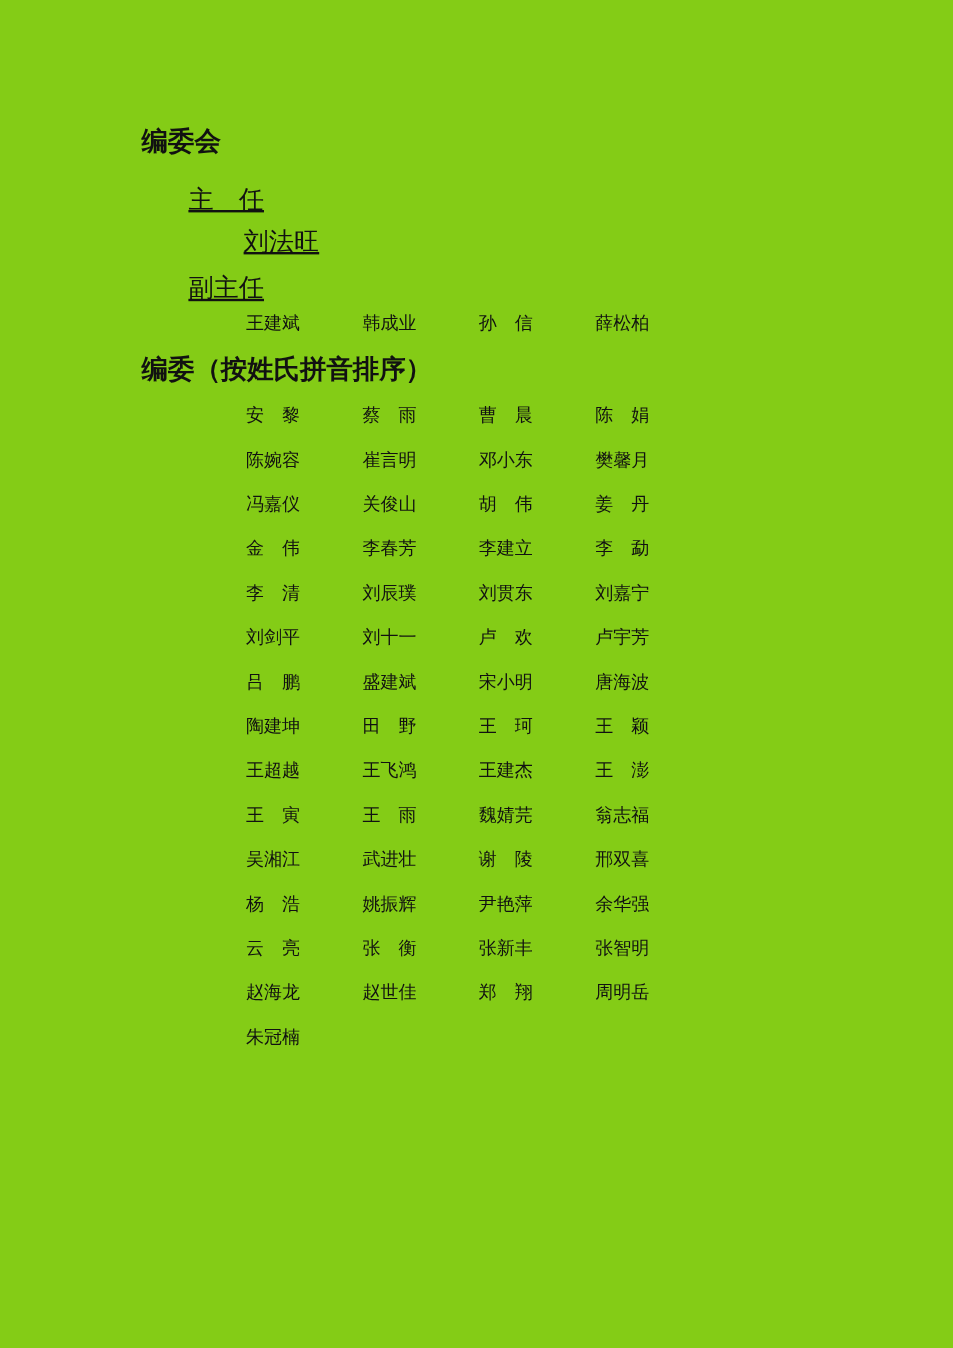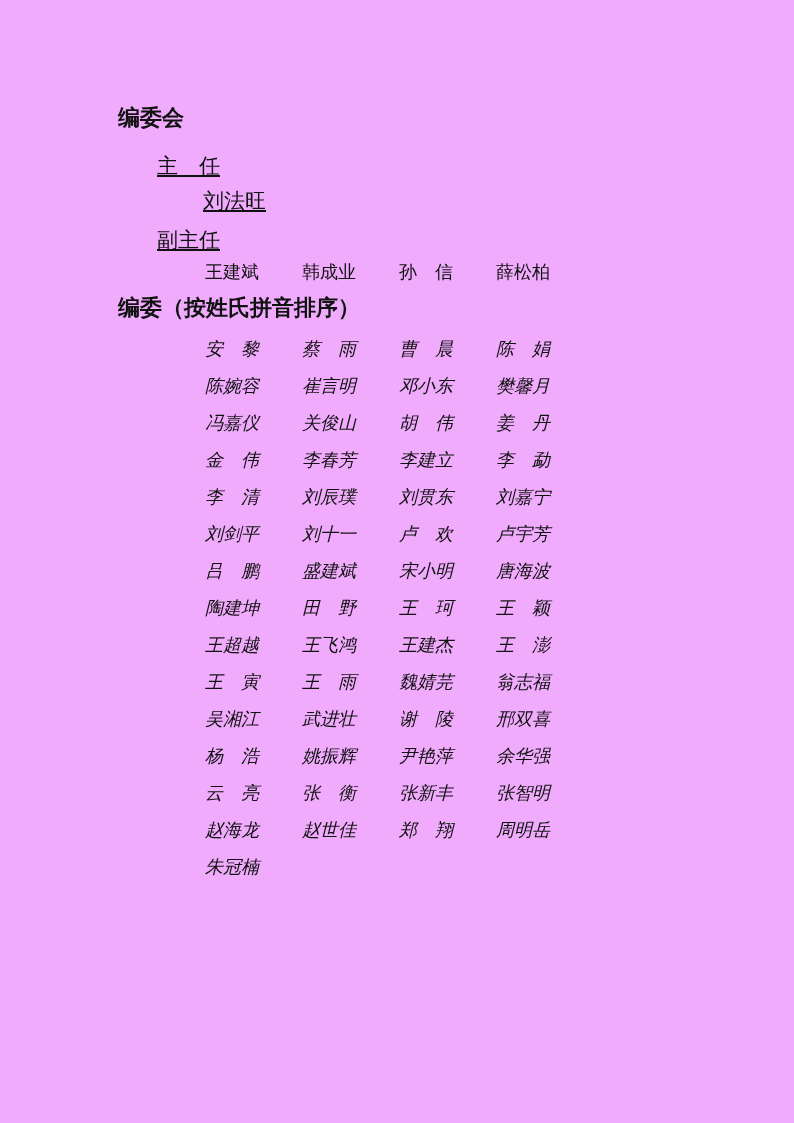--- a/index.html
+++ b/index.html
@@ -4,21 +4,21 @@
 <style>
   html, body {
     margin: 0;
     padding: 0;
     background: #ffffff;
   }
   .page {
     position: relative;
     width: 794px;
     height: 1123px;
-    background: #f0abfc;
+    background: #84cc16;
     color: #111111;
     font-family: "Liberation Serif", "DejaVu Serif", serif;
     overflow: hidden;
   }
   .heading {
     position: absolute;
     left: 118px;
     font-family: "Liberation Sans", "DejaVu Sans", sans-serif;
     font-weight: 700;
     font-size: 22px;
@@ -32,24 +32,24 @@
     white-space: pre;
     text-decoration: underline;
   }
   .label-l1 { left: 157px; }
   .name-l2  { left: 203px; }
   .names-grid {
     position: absolute;
     left: 205px;
     display: grid;
     grid-template-columns: repeat(4, 97px);
-    font-size: 18px;
+    font-size: 15px;
     line-height: 1;
   }
-  .members-grid { grid-auto-rows: 37px; font-style: italic; }
+  .members-grid { grid-auto-rows: 37px; }
   .cell { white-space: pre; }
 </style>
 </head>
 <body>
 
 <div class="page">
 
   <div class="heading" style="top:107px">编委会</div>
 
   <div class="line label-l1" style="top:156px">主　任</div>

